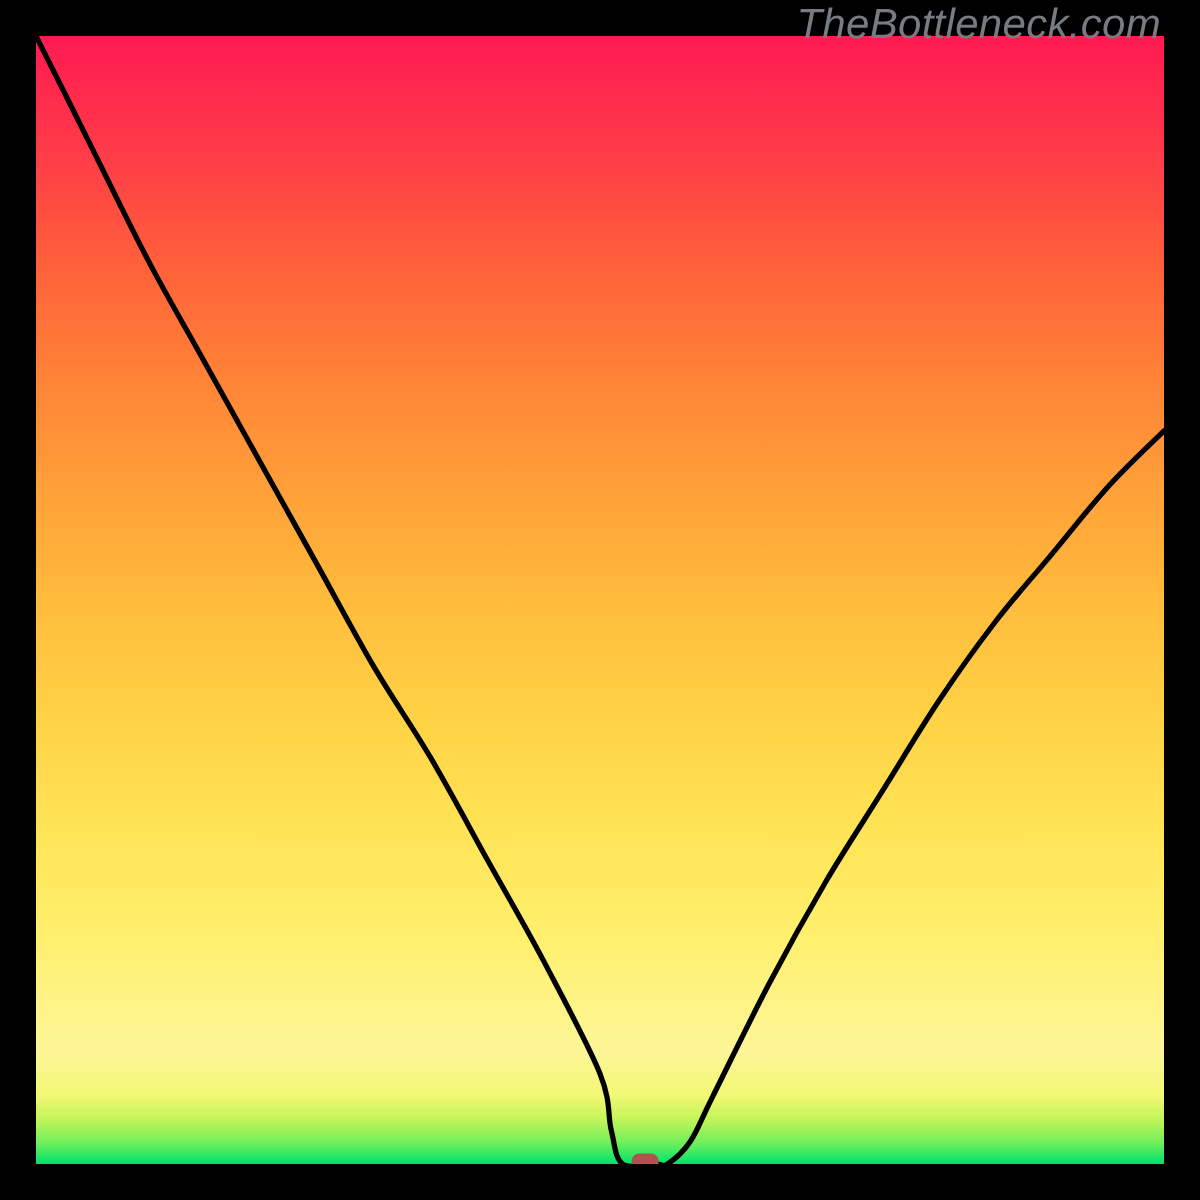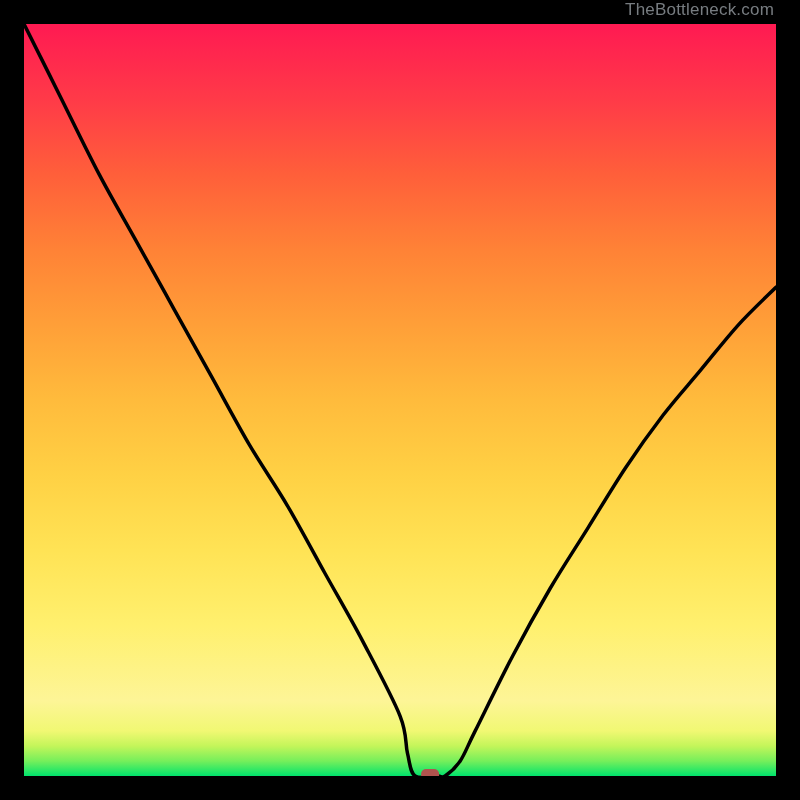--- a/index.html
+++ b/index.html
@@ -40,23 +40,24 @@
       #ff5f3a 80%,
       #ff3a48 90%,
       #ff1a52 100%
     );
   }
   .watermark {
     position: absolute;
     top: 0px;
     right: 26px;
     color: #777c80;
-    font-size: 17px;
+    font-size: 28px;
     letter-spacing: 0.2px;
     font-weight: 400;
+    font-style: italic;
   }
   svg.curve {
     position: absolute;
     left: 0;
     top: 0;
     width: 100%;
     height: 100%;
   }
   .marker {
     fill: #b0534e;

